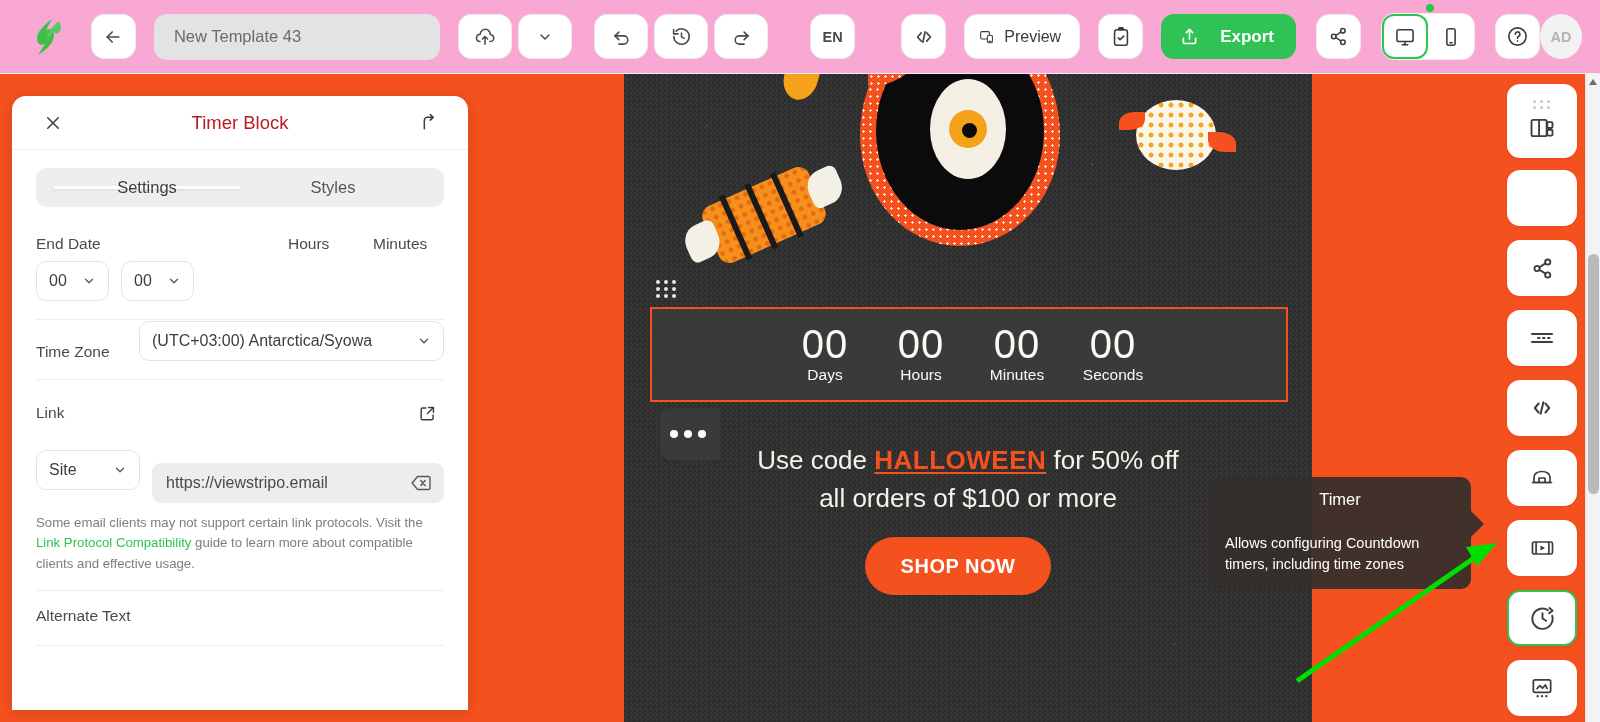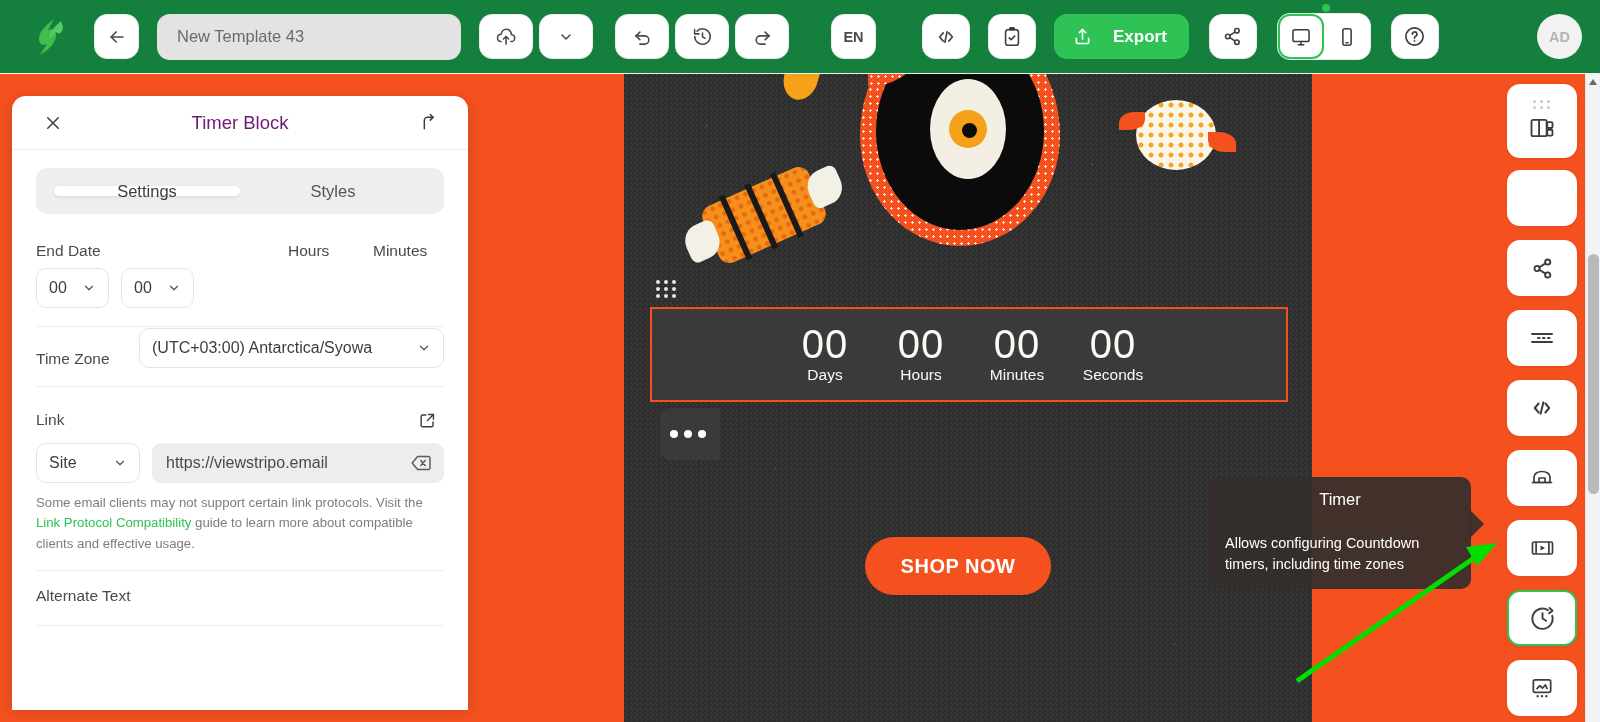--- a/index.html
+++ b/index.html
@@ -7,21 +7,21 @@
     width: 1600px; height: 722px;
     overflow: hidden;
     font-family: "Liberation Sans", sans-serif;
     background: #ffffff;
   }
   #app { position: relative; width: 1600px; height: 722px; background: #fff; }
 
   
   .topbar {
     position: absolute; left: 0; top: 0; width: 1600px; height: 74px;
-    background: #15803d; display: flex; align-items: center;
+    background: #f9a8d4; display: flex; align-items: center;
     border-bottom: 1px solid #efefef;
   }
   .logo { width: 46px; height: 46px; margin-left: 28px; display: flex; align-items: center; justify-content: center; }
   .rbtn {
     background: #ffffff; border: 1px solid #ececec; border-radius: 13px;
     height: 45px; min-width: 45px; display: flex; align-items: center; justify-content: center;
     color: #4a4a4a; cursor: pointer;
   }
   .seg { display: flex; gap: 6px; }
   .title-input {
@@ -157,24 +157,24 @@
     font-family: "Liberation Serif", serif; }
 
   
   .panel {
     position: absolute; left: 12px; top: 96px; width: 456px; height: 614px;
     background: #ffffff; border-radius: 14px 14px 0 0; overflow: hidden;
     box-shadow: 0 2px 14px rgba(0,0,0,.14);
   }
   .panel-head { height: 54px; display: flex; align-items: center; position: relative;
     border-bottom: 1px solid #ededed; }
-  .panel-title { flex: 1; text-align: center; font-size: 18.5px; color: #701a75; }
+  .panel-title { flex: 1; text-align: center; font-size: 18.5px; color: #b91c1c; }
   .icon-btn { width: 34px; height: 34px; display:flex; align-items:center; justify-content:center;
     color: #4a4a4a; cursor: pointer; }
-  .tabs { margin: 18px 24px 0 24px; height: 46px; background: #eeeeee; border-radius: 11px;
+  .tabs { margin: 18px 24px 0 24px; height: 39px; background: #eeeeee; border-radius: 11px;
     display: flex; padding: 18px; }
   .tab { flex: 1; display: flex; align-items: center; justify-content: center;
     font-size: 16.5px; color: #555; border-radius: 9px; cursor: pointer; }
   .tab.active { background: #ffffff; box-shadow: 0 1px 3px rgba(0,0,0,.10); color: #3d3d3d; }
 
   .row { padding: 0 24px; }
   .lbls { display: flex; margin-top: 28px; }
   .lbl { font-size: 15.5px; color: #4a4a4a; }
   .fields { display: flex; gap: 12px; margin-top: 8px; align-items: center; }
   .txt {
@@ -281,20 +281,28 @@
     </div>
 
     <div class="rbtn" style="margin-left:46px;width:48px;">
       <svg width="22" height="22" viewBox="0 0 24 24" fill="none" stroke="#4a4a4a" stroke-width="1.9" stroke-linecap="round" stroke-linejoin="round">
           <path d="M9 7.5 5 12l4 4.5"></path>
           <path d="M15 7.5 19 12l-4 4.5"></path>
           <path d="M13.2 6.3 10.8 17.7"></path>
         </svg>
     </div>
 
+    <div class="rbtn preview-btn" style="margin-left:18px;">
+      <svg width="22" height="22" viewBox="0 0 24 24" fill="none" stroke="#3c3c3c" stroke-width="1.6" stroke-linejoin="round">
+          <rect x="2.5" y="4" width="13" height="11" rx="1.8"></rect>
+          <rect x="12.5" y="9.5" width="7.5" height="11" rx="1.8" fill="#fff"></rect>
+          <path d="M15 18.5h2.8" stroke-linecap="round"></path>
+        </svg>
+      <span>Preview</span>
+    </div>
 
     <div class="rbtn" style="margin-left:18px;width:48px;">
       <svg width="22" height="22" viewBox="0 0 24 24" fill="none" stroke="#3c3c3c" stroke-width="1.7" stroke-linecap="round" stroke-linejoin="round">
           <rect x="5" y="4" width="14" height="17" rx="2.5"></rect>
           <path d="M9.5 4V3a1 1 0 0 1 1-1h3a1 1 0 0 1 1 1v1z" fill="#3c3c3c"></path>
           <path d="M9 13l2 2 4-4"></path>
         </svg>
     </div>
 
     <button class="export-btn" style="margin-left:18px;">
@@ -399,20 +407,26 @@
             <div class="tnum">00</div>
             <div class="tlab">Minutes</div>
           </div>
           <div class="tcell">
             <div class="tnum">00</div>
             <div class="tlab">Seconds</div>
           </div>
         </div>
       </div>
 
+      <div class="promo">
+        <div class="promo-l1">
+          <span>Use code </span><span class="promo-code">HALLOWEEN</span><span> for 50% off</span>
+        </div>
+        <div class="promo-l2">all orders of $100 or more</div>
+      </div>
 
       <button class="shop-btn">SHOP NOW</button>
 
     </div>
 
     <div class="dots-btn">
       <i></i>
         <i></i>
         <i></i>
     </div>
@@ -575,21 +589,21 @@
             </svg>
         </div>
       </div>
       <div class="fields" style="margin-top:6px;">
         <div class="sel" style="width:104px;">
           <span>Site</span>
           <svg width="14" height="14" viewBox="0 0 24 24" fill="none" stroke="#5a5a5a" stroke-width="2.3" stroke-linecap="round" stroke-linejoin="round">
               <path d="M6 9l6 6 6-6"></path>
             </svg>
         </div>
-        <div style="position:relative;width:292px;">
+        <div style="position:relative;width:292px;margin-top:27px;">
           <input class="txt" style="width: 292px; padding-right: 42px;" value="https://viewstripo.email">
           <div style="position:absolute;right:12px;top:11px;">
             <svg width="22" height="18" viewBox="0 0 24 20" fill="none" stroke="#5a5a5a" stroke-width="1.6" stroke-linecap="round" stroke-linejoin="round">
               <path d="M8.2 2.8h12a1.8 1.8 0 0 1 1.8 1.8v10.8a1.8 1.8 0 0 1-1.8 1.8h-12L2.2 10z"></path>
               <path d="M11.8 7.2 16.6 12.8M16.6 7.2 11.8 12.8"></path>
               </svg>
           </div>
         </div>
       </div>
       <div class="hint">

